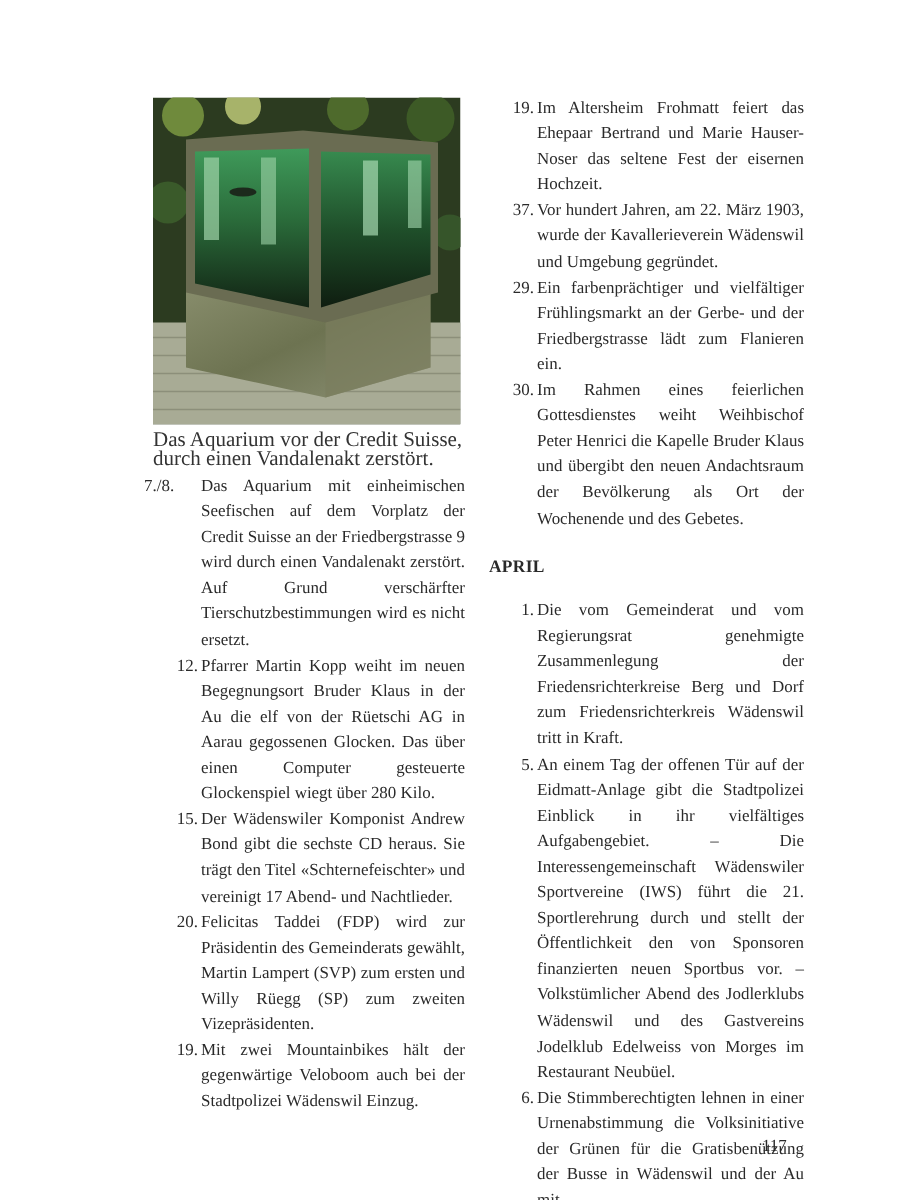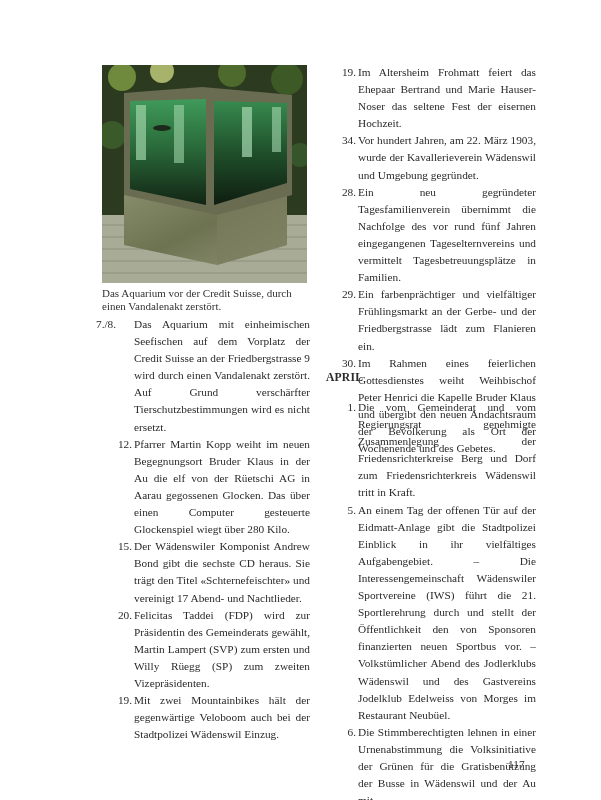--- a/index.html
+++ b/index.html
@@ -5,21 +5,21 @@
     html, body { margin: 0; padding: 0; }
     body {
       width: 601px; height: 800px; background: #ffffff;
       position: relative; overflow: hidden;
       font-family: "Liberation Serif", "DejaVu Serif", serif;
       color: #2a2a2a;
     }
     .photo { position: absolute; left: 102px; top: 65px; width: 205px; height: 218px; }
     .caption {
       position: absolute; left: 102px; top: 287px; width: 215px;
-      font-size: 11px; line-height: 13px; color: #333;
+      font-size: 14px; line-height: 13px; color: #333;
     }
     .col { position: absolute; font-size: 11.3px; line-height: 17.1px; text-align: justify; }
     .col-left { left: 102px; top: 316px; width: 208px; }
     .col-right { left: 326px; top: 64px; width: 210px; }
     .entry { position: relative; padding-left: 32px; margin: 0; }
     .entry .num { position: absolute; left: 0; width: 30px; text-align: right; }
     .entry.cont { padding-left: 32px; }
     .entry.wide .num { left: -6px; width: 36px; text-align: left; }
     .heading {
       font-weight: bold; font-size: 11.6px; letter-spacing: 0.2px;
@@ -79,22 +79,21 @@
 <div class="col col-left">
   <p class="entry wide"><span class="num">7./8.</span><span>Das Aquarium mit einheimischen Seefischen auf dem Vorplatz der Credit Suisse an der Friedbergstrasse 9 wird durch einen Vandalenakt zerstört. Auf Grund verschärfter Tierschutzbestimmungen wird es nicht ersetzt.</span></p>
   <p class="entry"><span class="num">12.</span><span>Pfarrer Martin Kopp weiht im neuen Begegnungsort Bruder Klaus in der Au die elf von der Rüetschi AG in Aarau gegossenen Glocken. Das über einen Computer gesteuerte Glockenspiel wiegt über 280 Kilo.</span></p>
   <p class="entry"><span class="num">15.</span><span>Der Wädenswiler Komponist Andrew Bond gibt die sechste CD heraus. Sie trägt den Titel «Schternefeischter» und vereinigt 17 Abend- und Nachtlieder.</span></p>
   <p class="entry"><span class="num">20.</span><span>Felicitas Taddei (FDP) wird zur Präsidentin des Gemeinderats gewählt, Martin Lampert (SVP) zum ersten und Willy Rüegg (SP) zum zweiten Vizepräsidenten.</span></p>
   <p class="entry"><span class="num">19.</span><span>Mit zwei Mountainbikes hält der gegenwärtige Veloboom auch bei der Stadtpolizei Wädenswil Einzug.</span></p>
 </div>
 
 <div class="col col-right">
   <p class="entry"><span class="num">19.</span><span>Im Altersheim Frohmatt feiert das Ehepaar Bertrand und Marie Hauser-Noser das seltene Fest der eisernen Hochzeit.</span></p>
-  <p class="entry"><span class="num">34.</span><span>Vor hundert Jahren, am 22. März 1903, wurde der Kavallerieverein Wädenswil und Umgebung gegründet.</span></p>
-  <p class="entry"><span class="num">28.</span><span>Ein neu gegründeter Tagesfamilienverein übernimmt die Nachfolge des vor rund fünf Jahren eingegangenen Tageselternvereins und vermittelt Tagesbetreuungsplätze in Familien.</span></p>
+  <p class="entry"><span class="num">37.</span><span>Vor hundert Jahren, am 22. März 1903, wurde der Kavallerieverein Wädenswil und Umgebung gegründet.</span></p>
   <p class="entry"><span class="num">29.</span><span>Ein farbenprächtiger und vielfältiger Frühlingsmarkt an der Gerbe- und der Friedbergstrasse lädt zum Flanieren ein.</span></p>
   <p class="entry"><span class="num">30.</span><span>Im Rahmen eines feierlichen Gottesdienstes weiht Weihbischof Peter Henrici die Kapelle Bruder Klaus und übergibt den neuen Andachtsraum der Bevölkerung als Ort der Wochenende und des Gebetes.</span></p>
 </div>
 
 <h2 class="heading">APRIL</h2>
 
 <div class="col-right2">
   <p class="entry"><span class="num">1.</span><span>Die vom Gemeinderat und vom Regierungsrat genehmigte Zusammenlegung der Friedensrichterkreise Berg und Dorf zum Friedensrichterkreis Wädenswil tritt in Kraft.</span></p>
   <p class="entry"><span class="num">5.</span><span>An einem Tag der offenen Tür auf der Eidmatt-Anlage gibt die Stadtpolizei Einblick in ihr vielfältiges Aufgabengebiet. – Die Interessengemeinschaft Wädenswiler Sportvereine (IWS) führt die 21. Sportlerehrung durch und stellt der Öffentlichkeit den von Sponsoren finanzierten neuen Sportbus vor. – Volkstümlicher Abend des Jodlerklubs Wädenswil und des Gastvereins Jodelklub Edelweiss von Morges im Restaurant Neubüel.</span></p>
   <p class="entry"><span class="num">6.</span><span>Die Stimmberechtigten lehnen in einer Urnenabstimmung die Volksinitiative der Grünen für die Gratisbenützung der Busse in Wädenswil und der Au mit</span></p>

